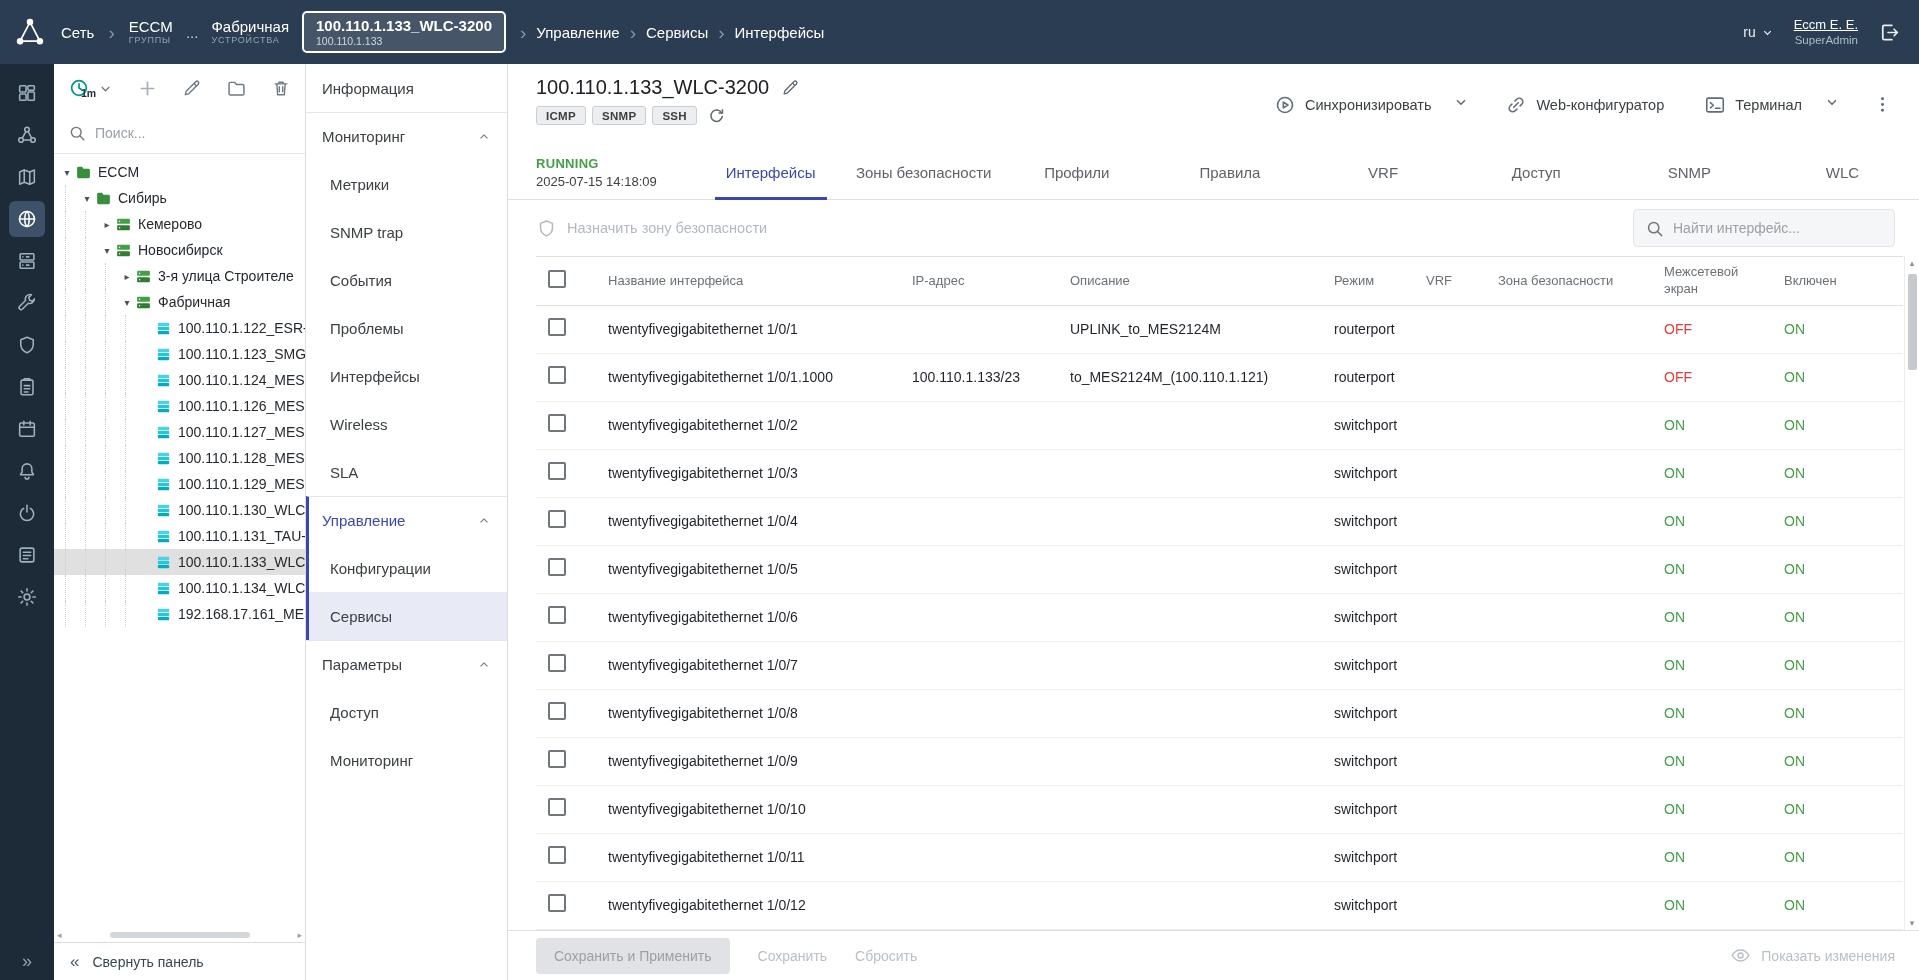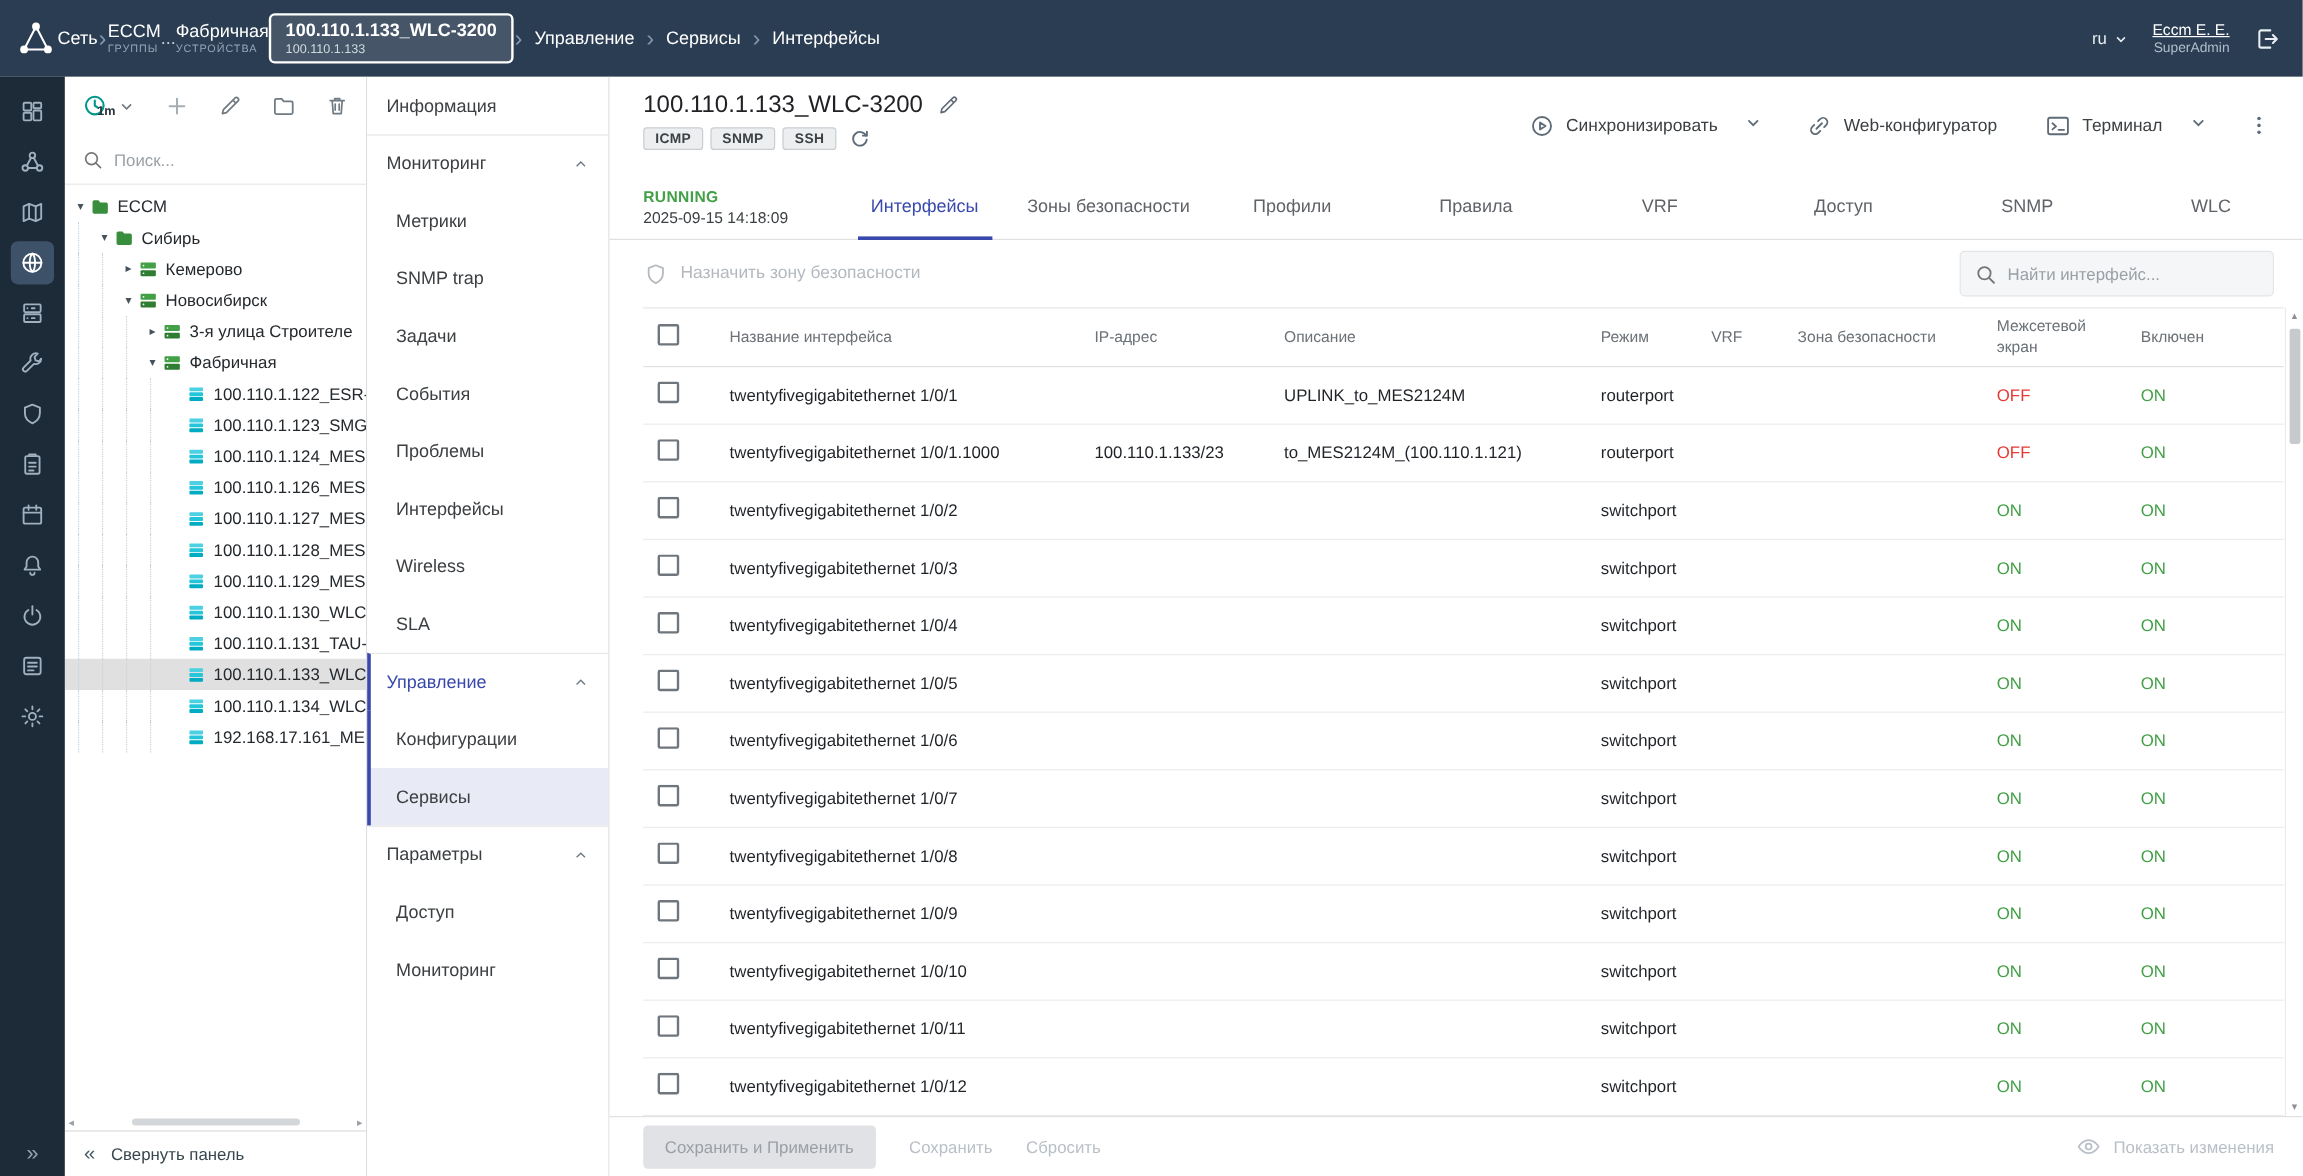--- a/index.html
+++ b/index.html
@@ -9,21 +9,21 @@
   *{box-sizing:border-box;margin:0;padding:0}
   html,body{width:1919px;height:980px;overflow:hidden}
   body{font-family:"Liberation Sans","DejaVu Sans",sans-serif;background:#fff;color:#24292e}
   button{border:none;background:none;font-family:inherit;cursor:pointer}
   input{font-family:inherit;border:none;outline:none;background:transparent}
   .icon{display:inline-flex;align-items:center;justify-content:center;line-height:0}
   svg{display:block}
 
   
   .topbar{height:64px;background:var(--header-bg);display:flex;align-items:center;justify-content:space-between;padding:0 18px 0 12px;color:#fff}
-  .tb-left{display:flex;align-items:center;min-width:0}
+  .tb-left{display:flex;align-items:center;gap:13px;min-width:0}
   .logo{width:36px;height:36px}
   .tb-net{font-size:15px;font-weight:500;cursor:pointer}
   .crumb-sep{color:#8298ac;font-size:19px;line-height:1;padding:0 1px}
   .crumb2{display:flex;flex-direction:column;line-height:1.15;cursor:pointer}
   .c2-title{font-size:15px;font-weight:500}
   .c2-sub{font-size:9px;letter-spacing:.8px;color:#93a7b8}
   .crumb-more{color:#c7d2db;font-size:15px;cursor:pointer}
   .device-chip{border:2px solid #fff;border-radius:5px;background:rgba(255,255,255,.13);padding:4px 12px;display:flex;flex-direction:column;line-height:1.2;cursor:pointer}
   .dc-title{font-size:15px;font-weight:700}
   .dc-sub{font-size:10.5px;color:#cfd8dc}
@@ -644,23 +644,20 @@
             </svg>
           </span>
         </div>
         <div class="menu-item sub">
           <span class="lbl">Метрики</span>
         </div>
         <div class="menu-item sub">
           <span class="lbl">SNMP trap</span>
         </div>
         <div class="menu-item sub">
-          <span class="lbl">Задачи</span>
-        </div>
-        <div class="menu-item sub">
           <span class="lbl">События</span>
         </div>
         <div class="menu-item sub">
           <span class="lbl">Проблемы</span>
         </div>
         <div class="menu-item sub">
           <span class="lbl">Интерфейсы</span>
         </div>
         <div class="menu-item sub">
           <span class="lbl">Wireless</span>
@@ -776,21 +773,21 @@
                   <circle cx="12" cy="18.5" r="1.7"></circle>
                 </svg>
               </span>
             </div>
         </div>
       </div>
 
       <div class="tabs-row">
         <div class="status-block">
           <span class="st-state">RUNNING</span>
-          <span class="st-time">2025-09-15 14:18:09</span>
+          <span class="st-time">2025-07-15 14:18:09</span>
         </div>
         <div class="tabs">
             <div class="tab active">Интерфейсы</div>
             <div class="tab">Зоны безопасности</div>
             <div class="tab">Профили</div>
             <div class="tab">Правила</div>
             <div class="tab">VRF</div>
             <div class="tab">Доступ</div>
             <div class="tab">SNMP</div>
             <div class="tab">WLC</div>

